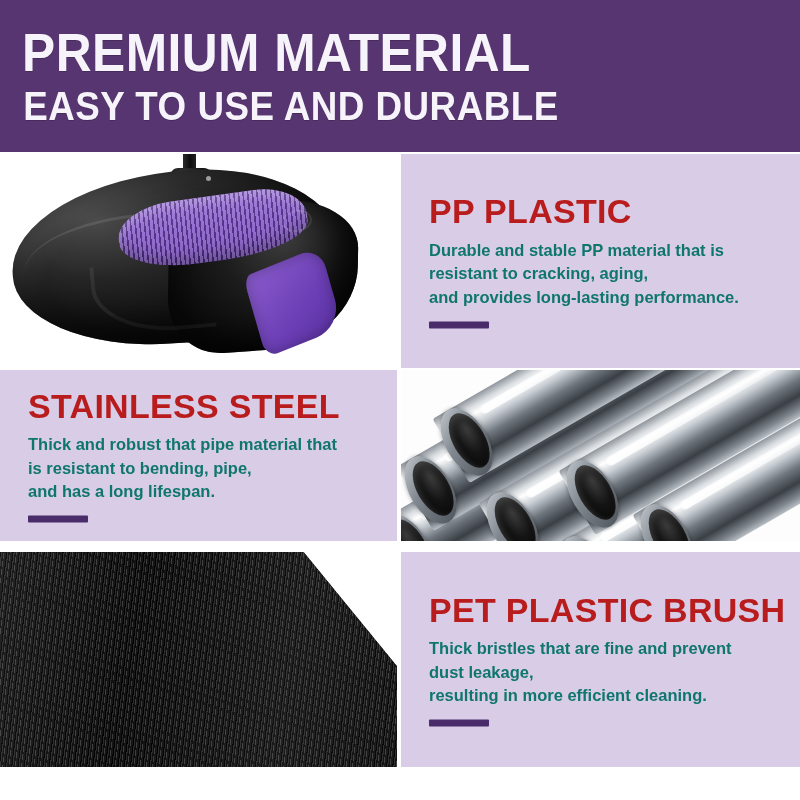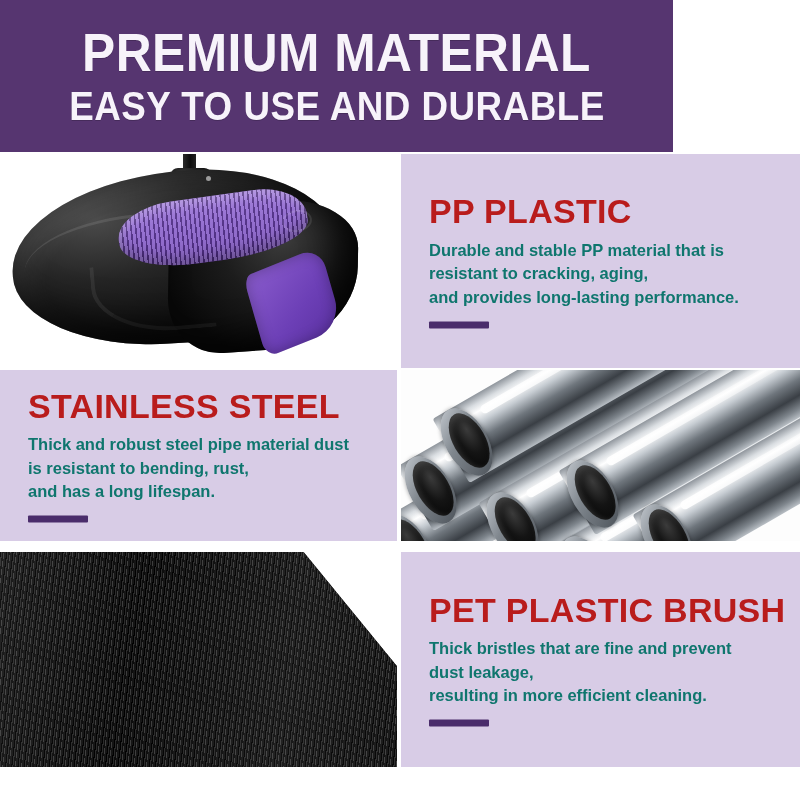--- a/index.html
+++ b/index.html
@@ -6,23 +6,23 @@
   body{
     width:800px;height:800px;
     background:#ffffff;
     font-family:"Liberation Sans", sans-serif;
     overflow:hidden;
   }
   .sheet{position:relative;width:800px;height:800px;background:#ffffff;}
 
   
   .header{
-    position:absolute;left:0;top:0;width:673px;height:152px;
+    position:absolute;left:0;top:0;width:800px;height:152px;
     background:#563570;
-    display:flex;flex-direction:column;align-items:center;justify-content:center;
+    display:flex;flex-direction:column;align-items:flex-start;justify-content:center;
     overflow:hidden;
   }
   .header .line1{
     font-size:54px;font-weight:bold;color:#f7f3fa;
     letter-spacing:0.5px;line-height:1.0;
     transform:scaleX(0.92);transform-origin:center;
     white-space:nowrap;
     text-shadow:0 1px 0 rgba(0,0,0,.18);
   }
   .header .line2{
@@ -212,22 +212,22 @@
       <div class="body-line">Durable and stable PP material that is</div>
       <div class="body-line">resistant to cracking, aging,</div>
       <div class="body-line">and provides long-lasting performance.</div>
       <div class="rule"></div>
     </div>
   </div>
 
   <div class="cell r2 cL pane-txt">
     <div class="txtwrap">
       <div class="heading">STAINLESS STEEL</div>
-      <div class="body-line">Thick and robust steel pipe material dust</div>
-      <div class="body-line">is resistant to bending, rust,</div>
+      <div class="body-line">Thick and robust that pipe material that</div>
+      <div class="body-line">is resistant to bending, pipe,</div>
       <div class="body-line">and has a long lifespan.</div>
       <div class="rule"></div>
     </div>
   </div>
 
   <div class="cell r2 cR pane-img">
     <div class="pipes-stage">
       <div class="pipe" style="left:-10px;top:150px;">
         <div class="glint"></div>
         <div class="mouth"></div>

